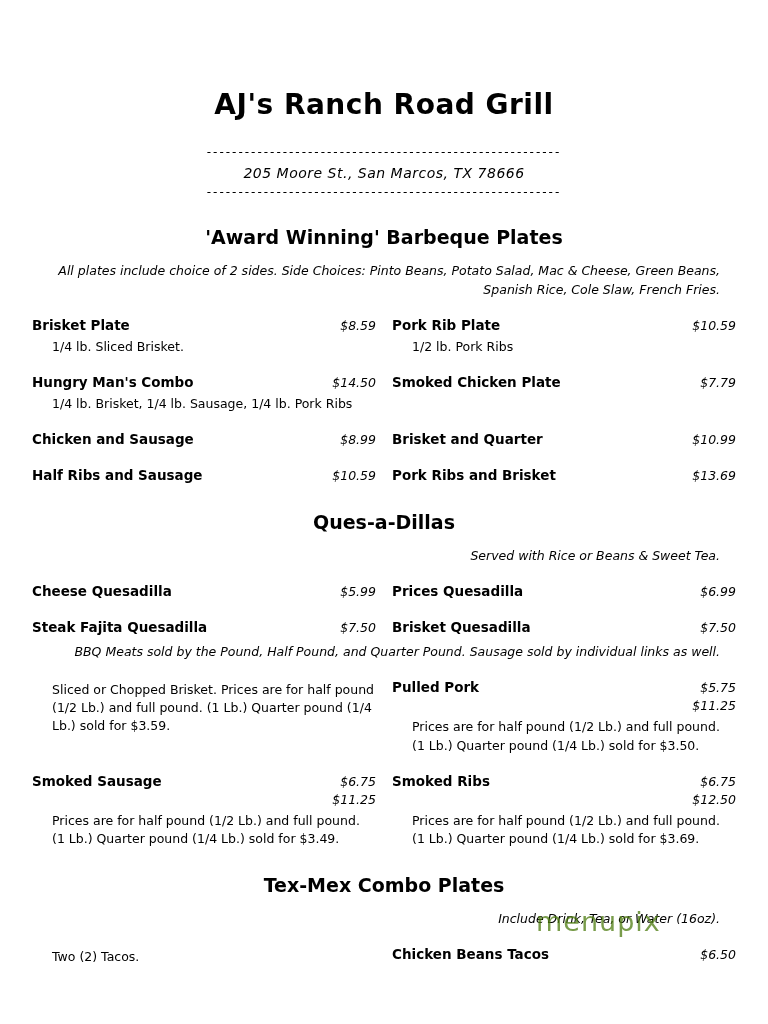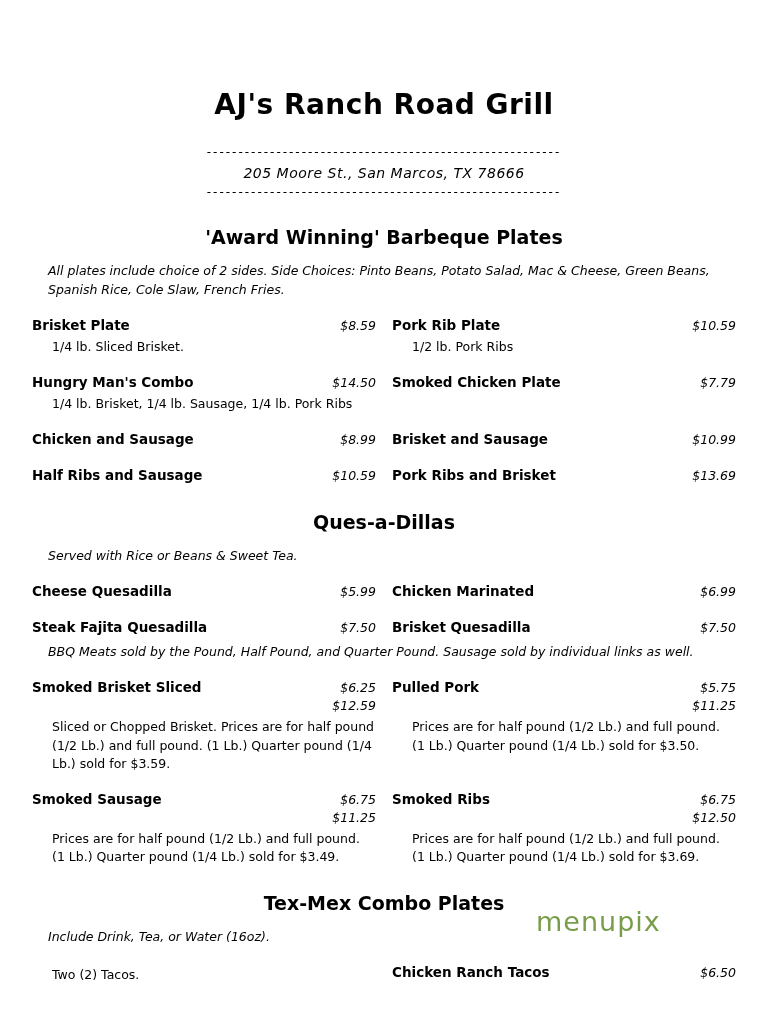--- a/index.html
+++ b/index.html
@@ -40,21 +40,21 @@
     letter-spacing: 0.5px;
   }
   .section { margin-bottom: 6px; }
   .section-title {
     text-align: center;
     font-size: 19px;
     font-weight: bold;
     margin: 26px 0 14px 0;
   }
   .section-note {
-    text-align: left;
+    text-align: right;
     font-style: italic;
     font-size: 12.5px;
     line-height: 1.5;
     margin: 0 auto 16px auto;
     max-width: 672px;
   }
   .items {
     display: grid;
     grid-template-columns: 1fr 1fr;
     column-gap: 16px;
@@ -148,21 +148,21 @@
 
       <div class="item">
         <div class="item-head">
           <span class="item-name">Chicken and Sausage</span>
           <span class="item-price">$8.99</span>
         </div>
       </div>
 
       <div class="item">
         <div class="item-head">
-          <span class="item-name">Brisket and Sausage</span>
+          <span class="item-name">Brisket and Quarter</span>
           <span class="item-price">$10.99</span>
         </div>
       </div>
 
       <div class="item">
         <div class="item-head">
           <span class="item-name">Half Ribs and Sausage</span>
           <span class="item-price">$10.59</span>
         </div>
       </div>
@@ -184,21 +184,21 @@
 
       <div class="item">
         <div class="item-head">
           <span class="item-name">Cheese Quesadilla</span>
           <span class="item-price">$5.99</span>
         </div>
       </div>
 
       <div class="item">
         <div class="item-head">
-          <span class="item-name">Chicken Marinated</span>
+          <span class="item-name">Prices Quesadilla</span>
           <span class="item-price">$6.99</span>
         </div>
       </div>
 
       <div class="item">
         <div class="item-head">
           <span class="item-name">Steak Fajita Quesadilla</span>
           <span class="item-price">$7.50</span>
         </div>
       </div>
@@ -211,27 +211,20 @@
       </div>
 
     </div>
   </div>
 
   <div class="section">
     <p class="section-note">BBQ Meats sold by the Pound, Half Pound, and Quarter Pound. Sausage sold by individual links as well.</p>
     <div class="items">
 
       <div class="item">
-        <div class="item-head">
-          <span class="item-name">Smoked Brisket Sliced</span>
-          <span class="item-price">
-            <span class="price-line">$6.25</span>
-            <span class="price-line">$12.59</span>
-          </span>
-        </div>
         <div class="item-desc">Sliced or Chopped Brisket. Prices are for half pound (1/2 Lb.) and full pound. (1 Lb.) Quarter pound (1/4 Lb.) sold for $3.59.</div>
       </div>
 
       <div class="item">
         <div class="item-head">
           <span class="item-name">Pulled Pork</span>
           <span class="item-price">
             <span class="price-line">$5.75</span>
             <span class="price-line">$11.25</span>
           </span>
@@ -268,21 +261,21 @@
     <h2 class="section-title">Tex-Mex Combo Plates</h2>
     <p class="section-note">Include Drink, Tea, or Water (16oz).</p>
     <div class="items">
 
       <div class="item">
         <div class="item-desc">Two (2) Tacos.</div>
       </div>
 
       <div class="item">
         <div class="item-head">
-          <span class="item-name">Chicken Ranch Tacos</span>
+          <span class="item-name">Chicken Beans Tacos</span>
           <span class="item-price">$6.50</span>
         </div>
       </div>
 
     </div>
   </div>
 
   <div class="watermark">menupix</div>
 
 </div>

